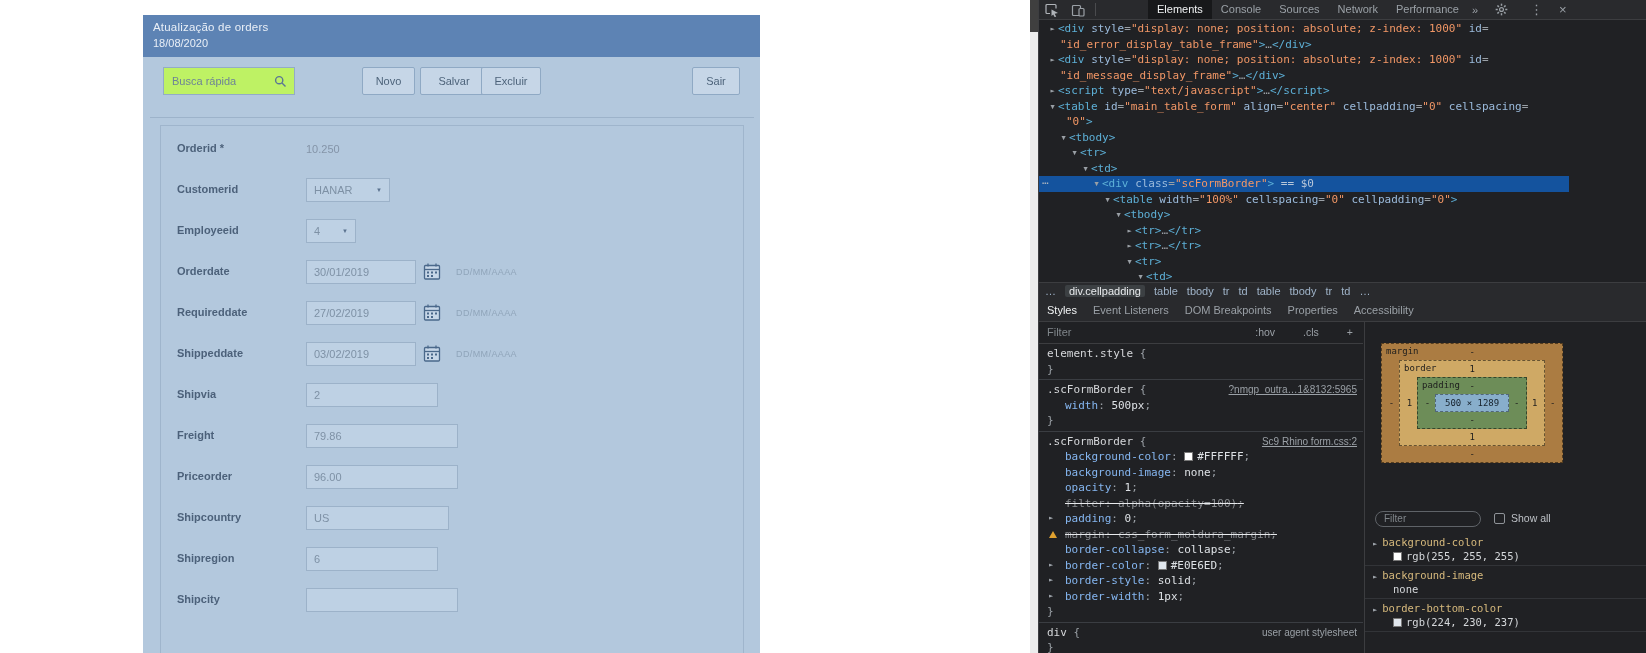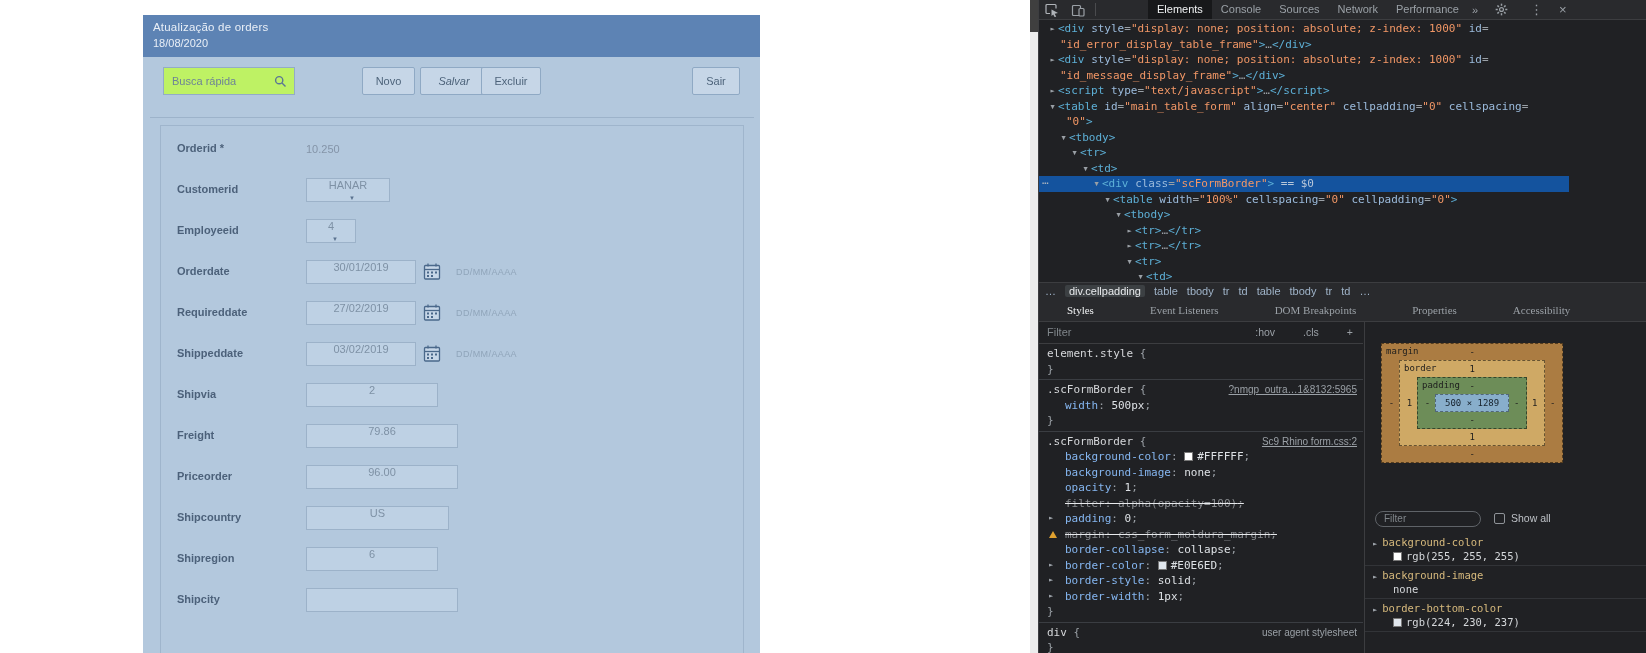--- a/index.html
+++ b/index.html
@@ -9,29 +9,29 @@
   
   #form-window{position:absolute;left:143px;top:15px;width:617px;height:638px;background:#b3c8dd;overflow:hidden;}
   #form-header{height:42px;background:#5d83b4;color:#e9eff7;box-sizing:border-box;padding:6px 0 0 10px;}
   .fh1{font-size:11.5px;letter-spacing:.2px;}
   .fh2{font-size:11px;margin-top:4px;}
   .search{position:absolute;left:20px;top:52px;width:132px;height:28px;background:#bef264;border:1px solid #93acc6;box-sizing:border-box;display:flex;align-items:center;}
   .search .ph{margin-left:8px;font-size:11px;color:#6e8397;flex:1;}
   .search svg{margin-right:7px;}
   .fbtn{position:absolute;top:52px;height:28px;background:#c6d6e7;border:1px solid #8fa9c4;color:#4e647b;font-size:11px;text-align:center;line-height:26px;border-radius:2px;box-sizing:border-box;}
   #btn-novo{left:219px;width:53px;}
-  #btn-salvar{left:277px;width:68px;font-style:italic;}
+  #btn-salvar{left:277px;width:68px;}
   #btn-excluir{left:338px;width:60px;}
   #btn-sair{left:549px;width:48px;}
   #form-divider{position:absolute;left:7px;top:102px;width:604px;border-top:1px solid #9db3ca;}
   #fieldset{position:absolute;left:17px;top:110px;width:584px;height:560px;border:1px solid #9fb5cc;box-sizing:border-box;padding-top:3px;}
   .frow{position:relative;height:41px;}
   .flabel{position:absolute;left:16px;top:13px;font-size:11px;font-weight:700;color:#4c617a;}
   .fctl{position:absolute;left:145px;top:8px;height:24px;display:flex;align-items:center;}
-  .tb{height:24px;box-sizing:border-box;background:#bed1e4;border:1px solid #9cb2c9;color:#7e91a5;font-size:11px;display:flex;align-items:center;padding:0 7px;flex-direction:column;}
+  .tb{height:24px;box-sizing:border-box;background:#bed1e4;border:1px solid #9cb2c9;color:#7e91a5;font-size:11px;display:flex;align-items:center;padding:0 7px;}
   .tb.sel{justify-content:space-between;}
   .selarr{font-size:6px;color:#5b7390;margin-left:8px;}
   .fvaltext{font-size:11px;color:#8494a8;}
   .cal{width:19px;height:20px;margin-left:7px;display:inline-flex;}
   .hint{margin-left:14px;font-size:9px;color:#90a5ba;letter-spacing:.4px;}
 
   
   #page-scroll{position:absolute;left:1030px;top:0;width:8px;height:653px;background:#ececec;}
   #page-scroll .thumb{position:absolute;left:0;top:0;width:8px;height:32px;background:#3f3f3f;}
 
@@ -56,21 +56,21 @@
   .tk-v{color:#f29766;}
   .tk-p{color:#9aa0a6;}
   .tk-b{color:#b8c7d9;}
   .row-menu{position:absolute;left:3px;top:-3px;color:#aab4bf;font-size:11px;letter-spacing:1px;}
 
   #dt-crumbs{position:absolute;left:0;top:282px;width:608px;height:16px;background:#292a2d;border-top:1px solid #3c3d40;display:flex;align-items:center;gap:9px;padding-left:6px;box-sizing:border-box;font-family:"Liberation Sans",sans-serif;font-size:11px;}
   .crumb{color:#9fb3c8;}
   .crumb.active{background:#3c4043;color:#e8eaed;padding:0 4px;border-radius:2px;}
 
   #dt-styletabs{position:absolute;left:0;top:298px;width:608px;height:23px;background:#292a2d;border-bottom:1px solid #3c3d40;display:flex;align-items:center;font-family:"Liberation Sans",sans-serif;font-size:11px;}
-  .stab{padding:0 28px;color:#9aa0a6;font-family:Liberation Serif, serif;}
+  .stab{padding:0 8px;color:#9aa0a6;}
   .stab.active{color:#f1f3f4;}
 
   
   #dt-styles{position:absolute;left:0;top:321px;width:324px;height:332px;overflow:hidden;font-size:11px;line-height:15.5px;}
   #dt-filter-row{height:22px;border-bottom:1px solid #3c3d40;position:relative;font-family:"Liberation Sans",sans-serif;}
   #styles-filter{position:absolute;left:8px;top:4px;color:#80868b;font-size:11px;}
   #styles-toggles{position:absolute;right:10px;top:4px;display:flex;gap:28px;color:#9aa0a6;font-size:10.5px;}
   .rule{border-bottom:1px solid #3a3d42;padding:2px 0;position:relative;}
   .rrow{padding-left:8px;}
   .rsel{color:#d5d7da;}

